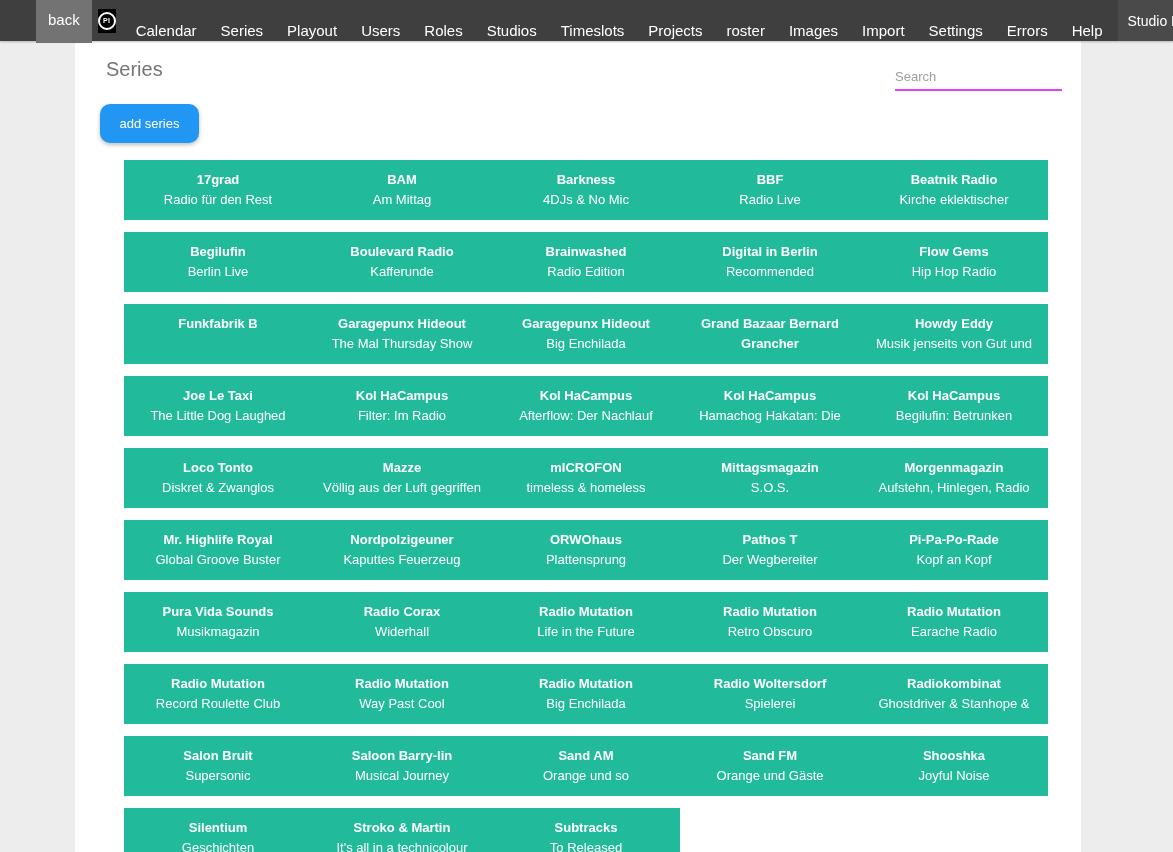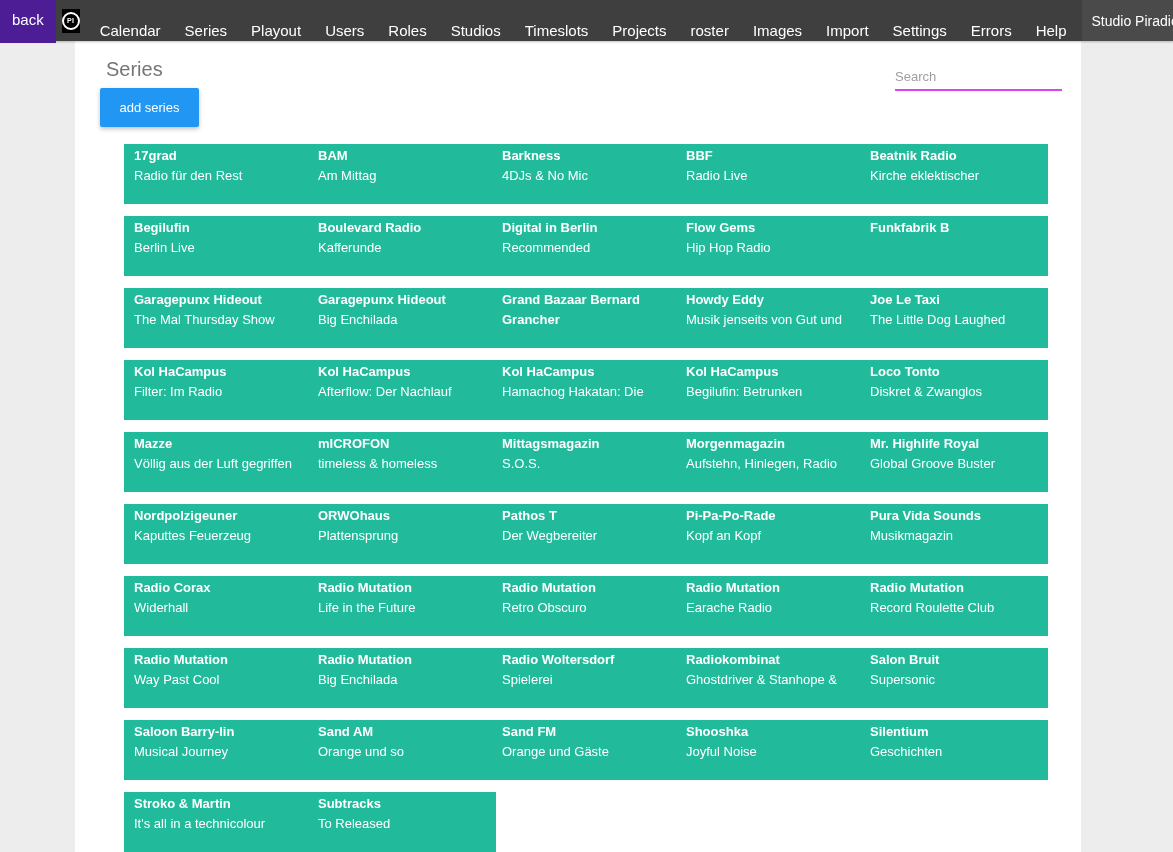--- a/index.html
+++ b/index.html
@@ -4,21 +4,21 @@
 <style>
   * { margin:0; padding:0; box-sizing:border-box; }
   html,body { width:1173px; height:852px; overflow:hidden; }
   body { font-family:"Liberation Sans", sans-serif; background:#ededed; position:relative; }
 
   
   .navbar { position:absolute; top:0; left:0; width:1173px; height:41px;
             background:#3f3f3f; display:flex; align-items:center; z-index:10;
             box-shadow:0 1px 2px rgba(0,0,0,.25); }
   .back-link { color:#ffffff; font-size:15px; padding:0 12px; height:44px; line-height:41px;
-               background:#4c1d95; cursor:pointer; text-decoration:none; }
+               background:#737373; cursor:pointer; text-decoration:none;margin-left:36px; }
   .logo { width:24px; height:24px; background:#000; margin:0 8px 0 6px; display:flex;
           align-items:center; justify-content:center; cursor:pointer; }
   .logo-circle { width:18px; height:18px; border:2px solid #fff; border-radius:50%;
                  color:#fff; font-size:7px; font-weight:bold; display:flex;
                  align-items:center; justify-content:center; letter-spacing:.5px; }
   .nav-items { display:flex; align-items:center; height:100%;margin-top:19px; }
   .nav-item { color:#ffffff; font-size:15px; padding:0 12px; line-height:41px;
               cursor:pointer; text-decoration:none; white-space:nowrap; }
   .select-group { margin-left:auto; display:flex; align-items:stretch; height:41px; }
   .nav-select { background:#4a4a4a; display:flex; align-items:center; padding:0 3px 0 10px;
@@ -28,30 +28,30 @@
   
   .panel { position:absolute; top:41px; left:75px; width:1006px; height:811px;
            background:#ffffff; }
   .page-title { color:#757575; font-size:20px; font-weight:400;
                 margin:16px 0 0 31px; line-height:24px; }
   .search-wrap { position:absolute; top:22px; right:19px; width:167px; }
   .search-input { width:167px; height:28px; border:none; outline:none;
                   border-bottom:2px solid #d946ef; font-size:13px; color:#444;
                   background:transparent; font-family:"Liberation Sans", sans-serif; }
   .search-input::placeholder { color:#9e9e9e; }
-  .add-btn { display:block; margin:7px 0 0 25px; width:99px; height:39px;
-             background:#2196f3; color:#ffffff; border:none; border-radius:2px;
+  .add-btn { display:block; margin:23px 0 0 25px; width:99px; height:39px;
+             background:#2196f3; color:#ffffff; border:none; border-radius:10px;
              font-size:13px; cursor:pointer; box-shadow:0 2px 4px rgba(0,0,0,.25);
              font-family:"Liberation Sans", sans-serif; }
 
   
   .grid { margin-top:17px; padding:0 49px; display:grid;
           grid-template-columns:repeat(5, 172px); gap:12px; }
-  .card { width:188px; height:60px; background:#21bb9c; color:#fff; text-align:left;
-          padding:2px 10px 0 10px; overflow:hidden; cursor:pointer; }
+  .card { width:188px; height:60px; background:#21bb9c; color:#fff; text-align:center;
+          padding:10px 10px 0 10px; overflow:hidden; cursor:pointer; }
   .card-title { font-size:13px; font-weight:700; line-height:20px; }
   .card-sub { font-size:13px; font-weight:400; line-height:20px; 
               white-space:nowrap; overflow:hidden; }
 </style>
 </head>
 <body>
 
 <header class="navbar">
   <a class="back-link">back</a>
   <span class="logo">
@@ -112,20 +112,24 @@
       </div>
       <div class="card">
         <div class="card-title">Begilufin</div>
         <div class="card-sub">Berlin Live</div>
       </div>
       <div class="card">
         <div class="card-title">Boulevard Radio</div>
         <div class="card-sub">Kafferunde</div>
       </div>
       <div class="card">
+        <div class="card-title">Brainwashed</div>
+        <div class="card-sub">Radio Edition</div>
+      </div>
+      <div class="card">
         <div class="card-title">Digital in Berlin</div>
         <div class="card-sub">Recommended</div>
       </div>
       <div class="card">
         <div class="card-title">Flow Gems</div>
         <div class="card-sub">Hip Hop Radio</div>
       </div>
       <div class="card">
         <div class="card-title">Funkfabrik B</div>
       </div>

